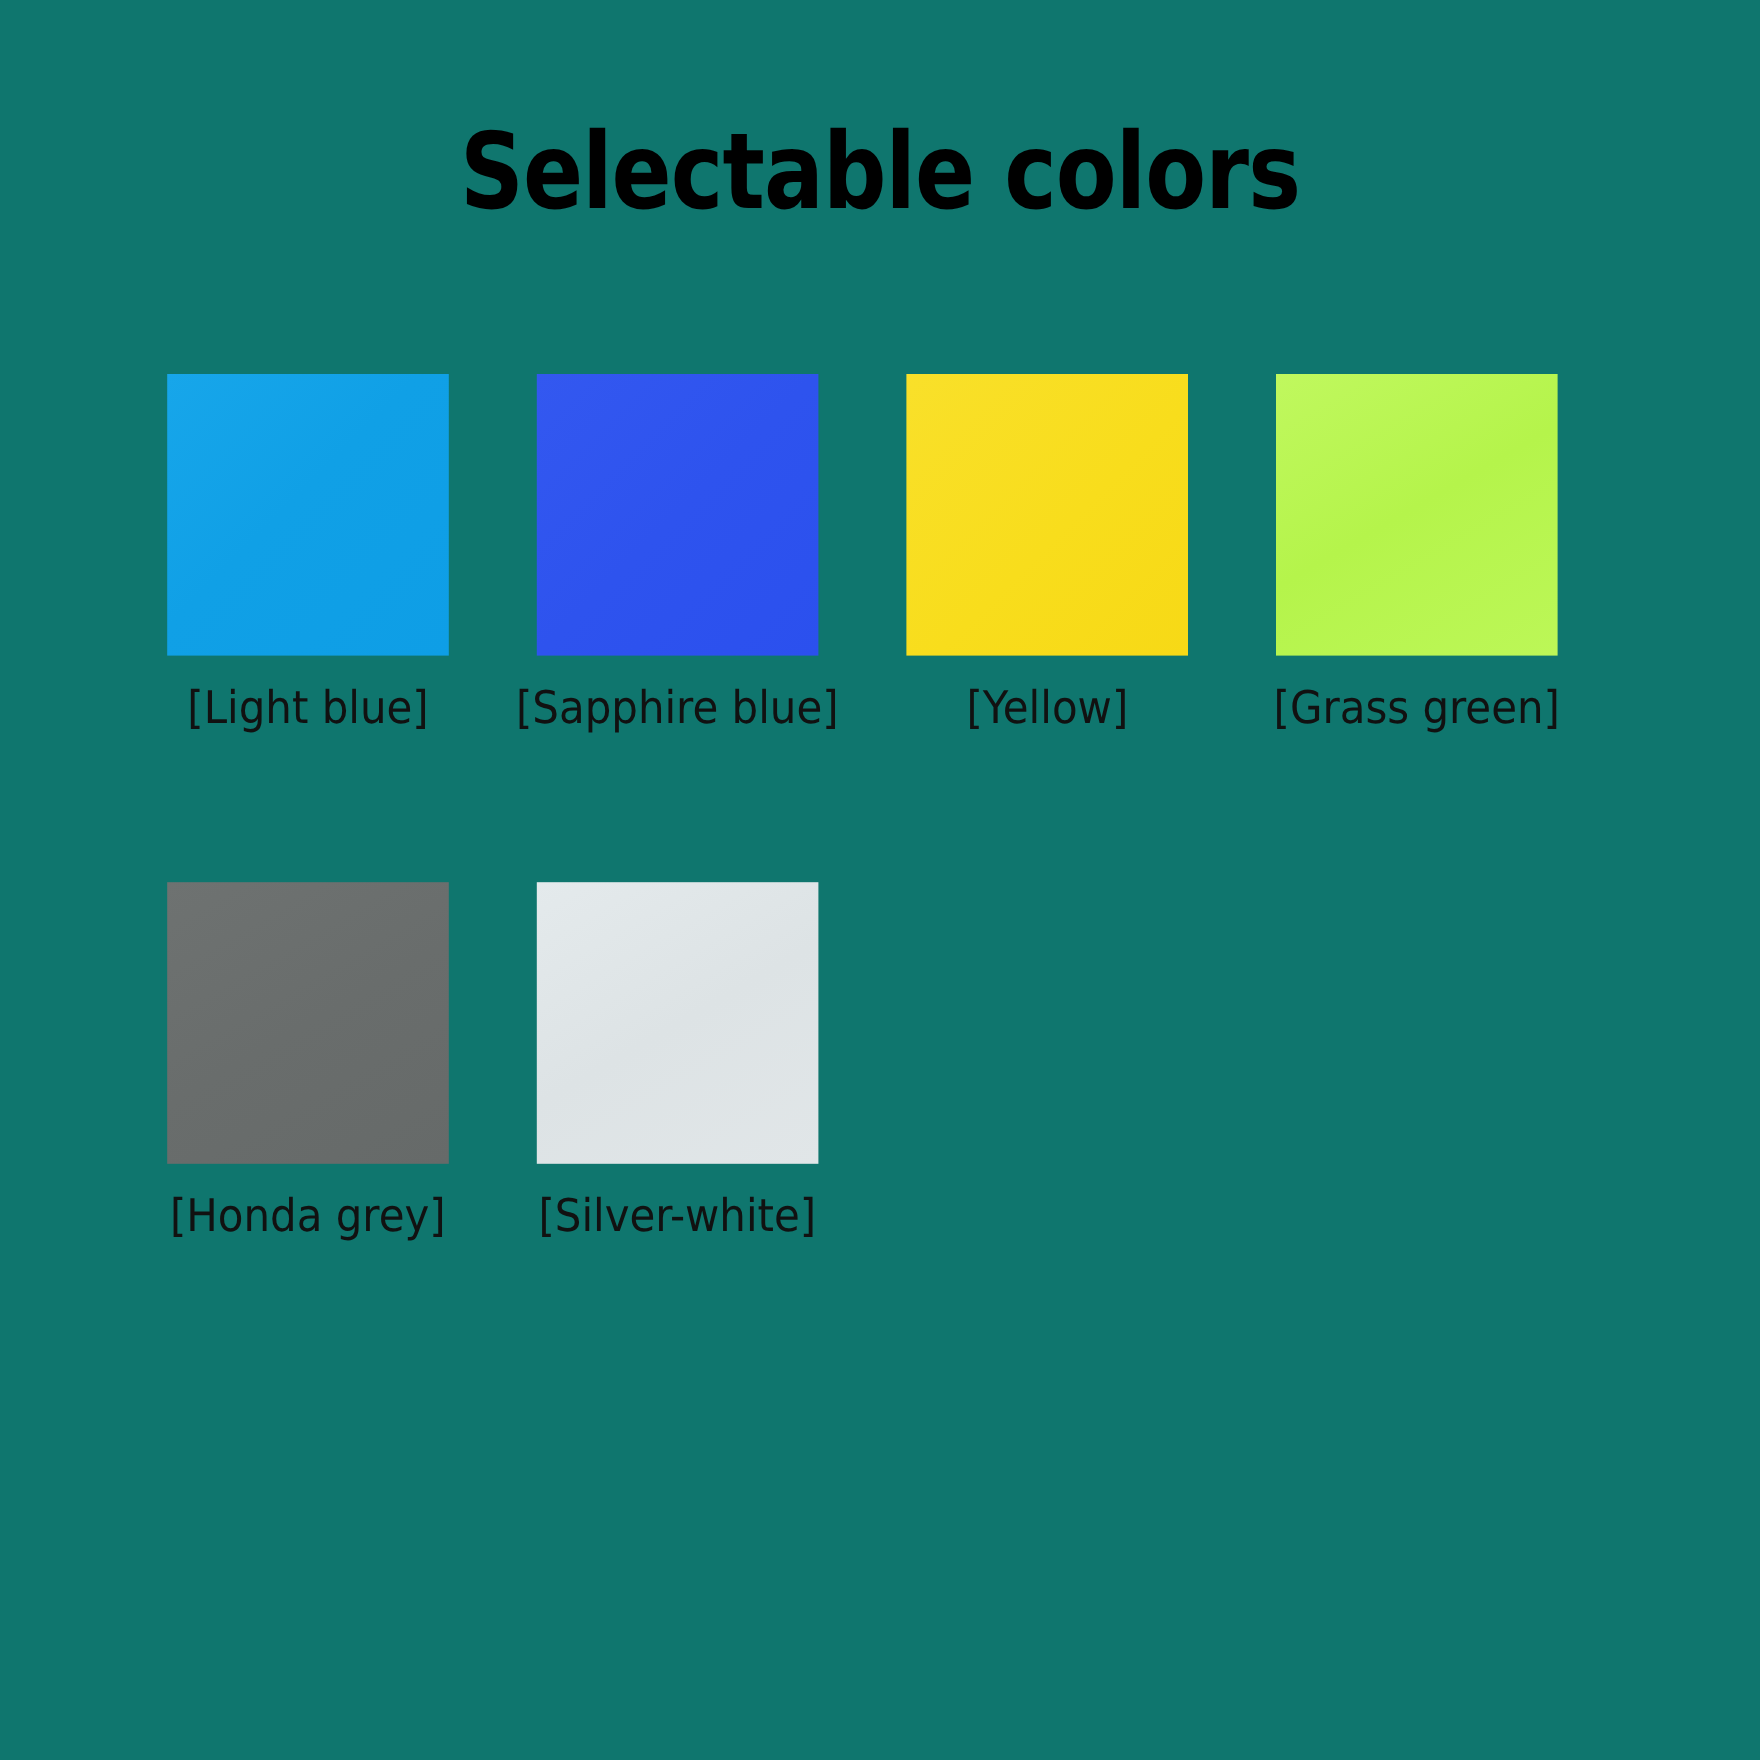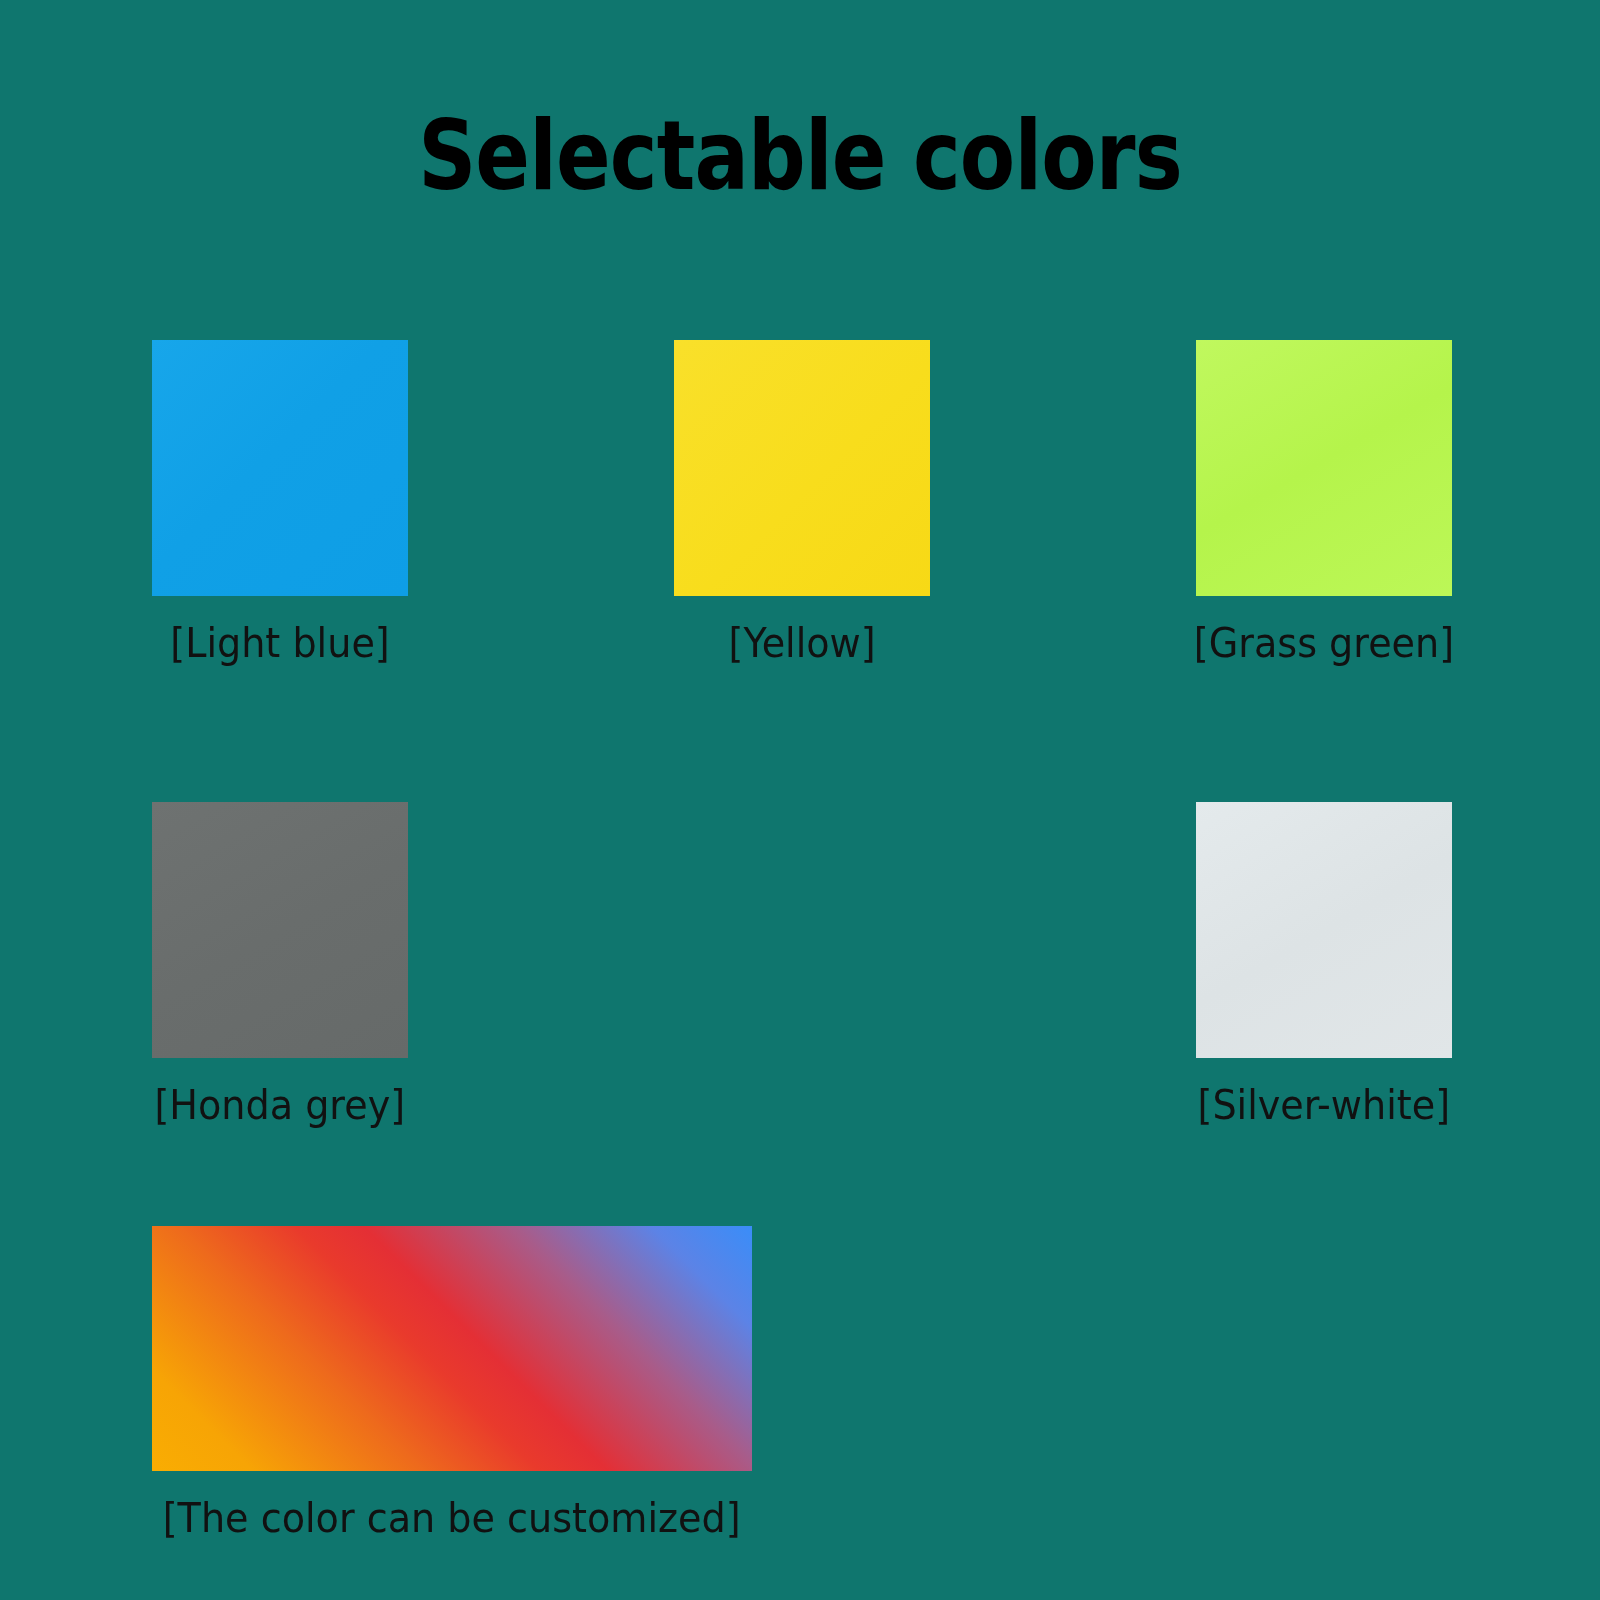--- a/index.html
+++ b/index.html
@@ -46,21 +46,20 @@
     position: absolute;
     left: 152px;
     top: 340px;
     width: 1300px;
   }
 
   .swatch-row {
     display: flex;
     flex-direction: row;
     align-items: flex-start;
-    justify-content: space-between;
   }
 
   .swatch-row.row-1 { margin-bottom: 0; }
 
   .swatch-cell {
     display: flex;
     flex-direction: column;
     align-items: center;
     width: 256px;
     margin-right: 80px;
@@ -103,20 +102,24 @@
   <div id="title">Selectable colors</div>
 
   <div id="swatch-grid">
 
     <div class="swatch-row row-1">
       <div class="swatch-cell">
         <div class="swatch-chip" style="background: linear-gradient(135deg, rgb(23, 166, 234) 0%, rgb(16, 160, 230) 45%, rgb(14, 158, 230) 100%);"></div>
         <div class="swatch-label" style="color: rgb(17, 17, 17);">[Light blue]</div>
       </div>
       <div class="swatch-cell">
+        <div class="swatch-chip" style="background: linear-gradient(135deg, rgb(51, 88, 240) 0%, rgb(46, 83, 238) 50%, rgb(43, 80, 238) 100%);"></div>
+        <div class="swatch-label" style="color: rgb(17, 17, 17);">[Sapphire blue]</div>
+      </div>
+      <div class="swatch-cell">
         <div class="swatch-chip" style="background: linear-gradient(135deg, rgb(249, 224, 42) 0%, rgb(248, 221, 28) 55%, rgb(247, 217, 22) 100%);"></div>
         <div class="swatch-label" style="color: rgb(17, 17, 17);">[Yellow]</div>
       </div>
       <div class="swatch-cell">
         <div class="swatch-chip" style="background: linear-gradient(150deg, rgb(192, 248, 94) 0%, rgb(181, 244, 75) 48%, rgb(188, 247, 87) 100%);"></div>
         <div class="swatch-label" style="color: rgb(17, 17, 17);">[Grass green]</div>
       </div>
     </div>
 
     <div class="row-gap"></div>
@@ -127,21 +130,15 @@
         <div class="swatch-label" style="color: rgb(17, 17, 17);">[Honda grey]</div>
       </div>
       <div class="swatch-cell">
         <div class="swatch-chip" style="background: linear-gradient(150deg, rgb(228, 234, 236) 0%, rgb(221, 227, 229) 50%, rgb(225, 230, 232) 100%);"></div>
         <div class="swatch-label" style="color: rgb(17, 17, 17);">[Silver-white]</div>
       </div>
     </div>
 
     <div class="row-gap-2"></div>
 
-    <div class="swatch-row row-3">
-      <div class="swatch-cell wide">
-        <div class="swatch-chip wide-chip" style="background: linear-gradient(45deg, rgb(249, 173, 2) 0%, rgb(247, 164, 5) 12%, rgb(238, 106, 28) 32%, rgb(233, 58, 44) 46%, rgb(228, 47, 53) 54%, rgb(168, 92, 138) 72%, rgb(92, 131, 230) 88%, rgb(58, 141, 248) 100%);"></div>
-        <div class="swatch-label" style="color: rgb(17, 17, 17);">[The color can be customized]</div>
-      </div>
-    </div>
 
   </div>
 </div>
 
 </body></html>

